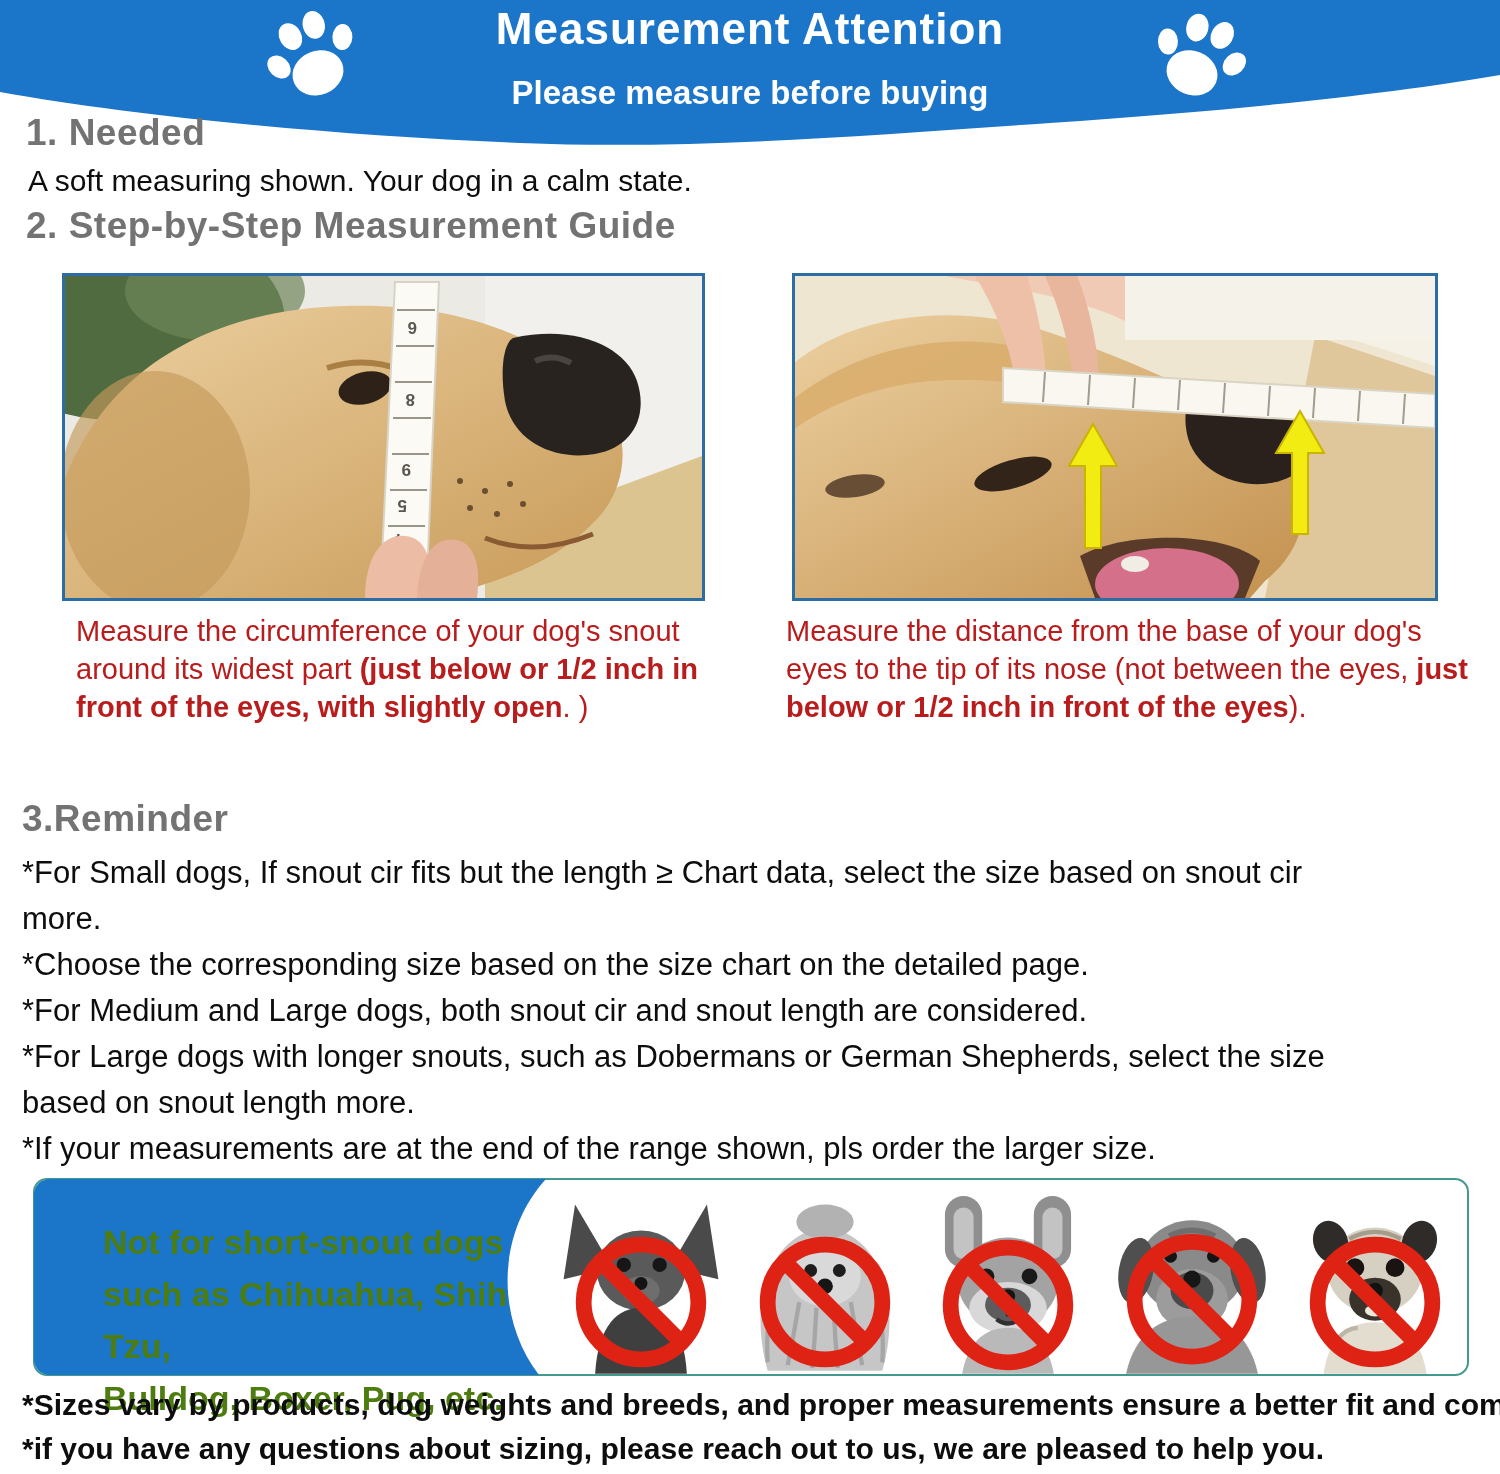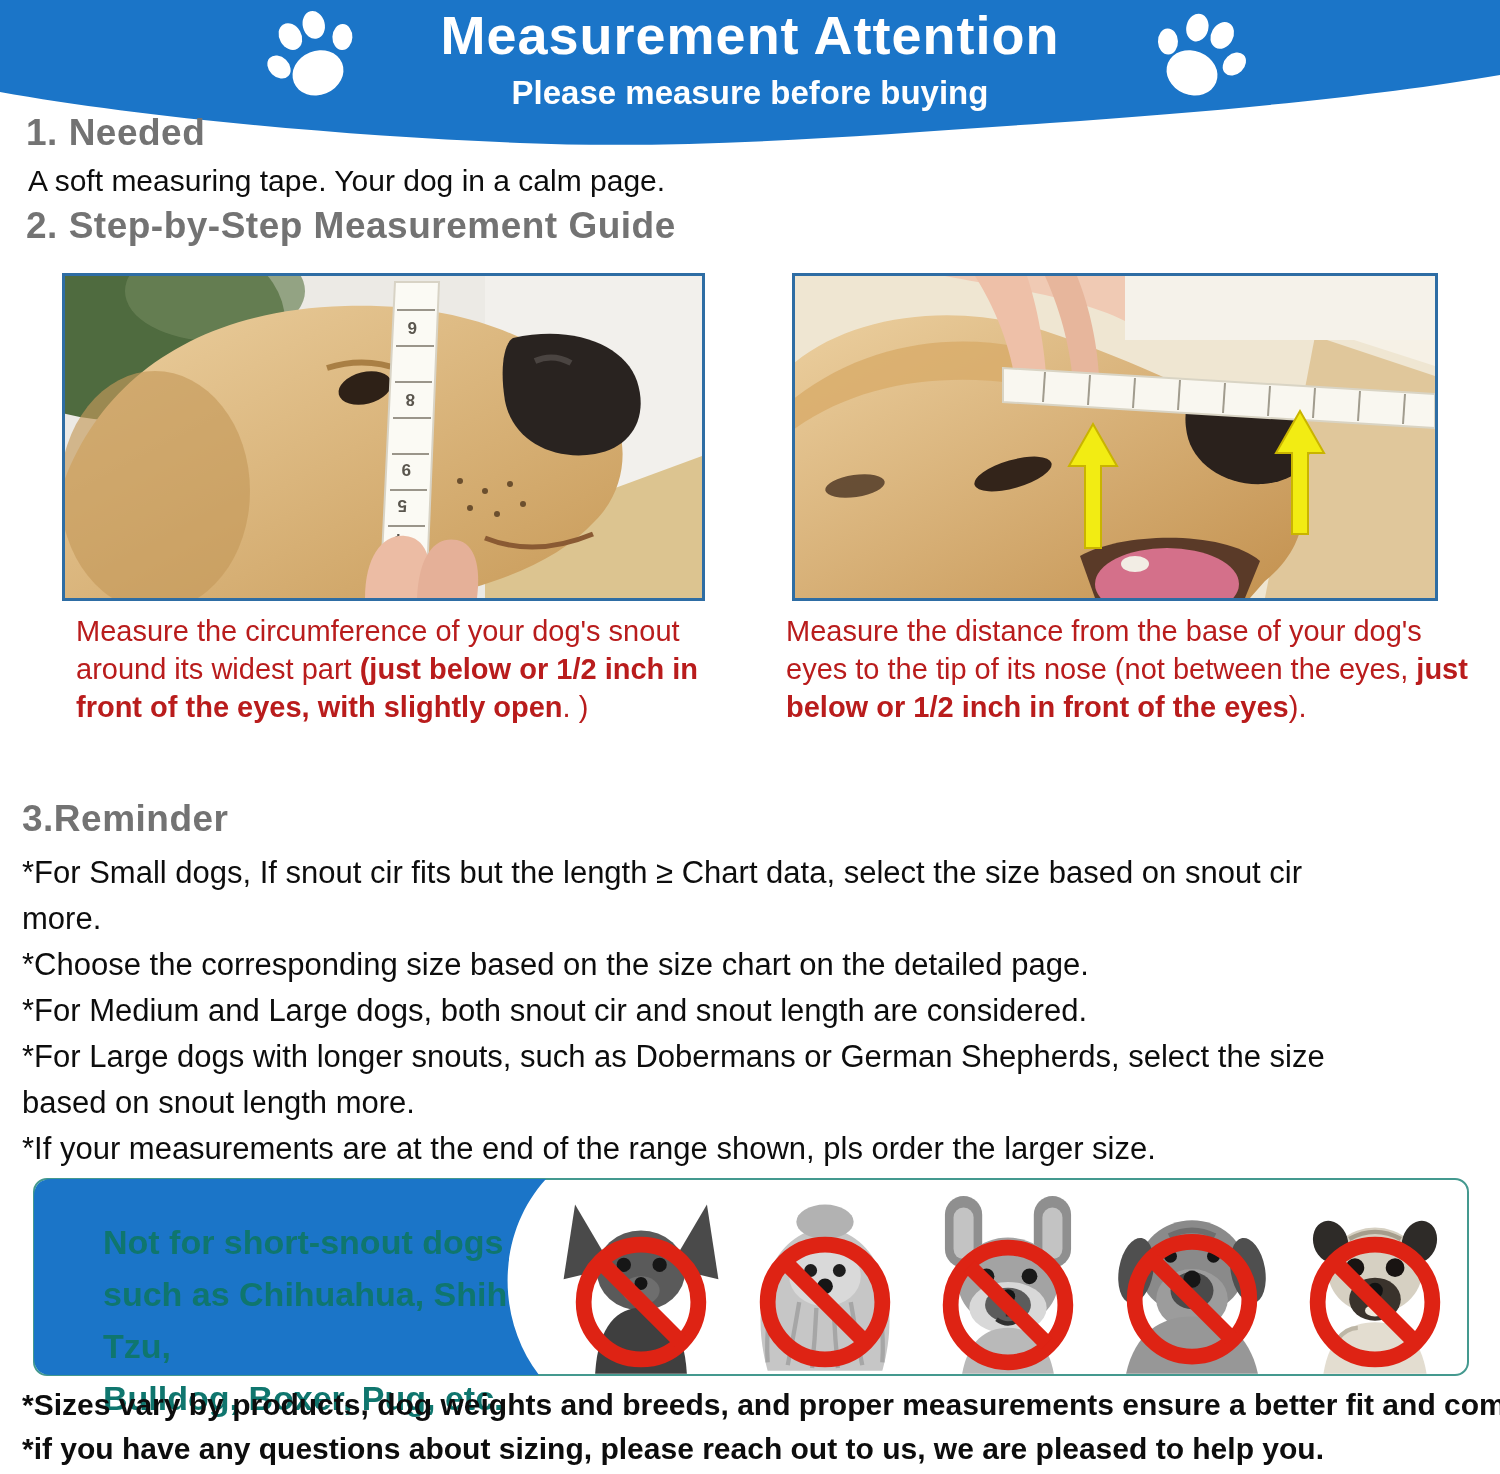--- a/index.html
+++ b/index.html
@@ -2,21 +2,21 @@
 <html><head>
 <meta charset="utf-8">
 <style>
   html,body{margin:0;padding:0;background:#ffffff;}
   .page{position:relative;width:1500px;height:1474px;background:#fff;overflow:hidden;
         font-family:"Liberation Sans",sans-serif;color:#111;}
   
   .banner{position:absolute;left:0;top:0;width:1500px;height:160px;}
   .banner svg.curve{position:absolute;left:0;top:0;}
   .banner-title{position:absolute;left:0;top:4px;width:100%;text-align:center;
-      color:#fff;font-size:54px;font-weight:800;letter-spacing:1px;}
+      color:#fff;font-size:44px;font-weight:800;letter-spacing:1px;}
   .banner-sub{position:absolute;left:0;top:74px;width:100%;text-align:center;
       color:#fff;font-size:33px;font-weight:700;}
   .paw{position:absolute;top:8px;width:100px;height:100px;}
   .paw-left{left:262px;transform:rotate(-22deg);}
   .paw-right{left:1148px;transform:rotate(22deg);}
   
   .sec-head{position:absolute;color:#737373;font-size:37px;font-weight:800;letter-spacing:.5px;}
   .h-needed{left:26px;top:112px;}
   .h-guide{left:26px;top:205px;}
   .h-reminder{left:22px;top:798px;}
@@ -33,21 +33,21 @@
   .caption h3{margin:0 0 8px 0;font-size:31px;font-weight:800;color:#0d0d0d;}
   .caption p{margin:0;font-size:29px;line-height:38px;color:#b91c1c;}
   .caption p b{font-weight:800;}
   
   .reminder{position:absolute;left:22px;top:850px;width:1462px;}
   .reminder p{margin:0;font-size:31px;line-height:46px;color:#0d0d0d;white-space:pre-line;}
   
   .warnbox{position:absolute;left:33px;top:1178px;width:1432px;height:194px;
            border:2px solid #44998f;border-radius:14px;background:#fff;}
   .warnbox .bluewrap{position:absolute;left:-1px;top:-1px;width:520px;height:196px;}
-  .warn-text{position:absolute;left:68px;top:36px;width:430px;color:#0f766e;
+  .warn-text{position:absolute;left:68px;top:36px;width:430px;color:#4d7c0f;
              font-size:34px;font-weight:800;line-height:52px;}
   .dog-row{position:absolute;left:520px;top:4px;right:6px;bottom:0;
            display:flex;align-items:flex-end;justify-content:space-between;}
   .dog-row svg{display:block;}
   
   .footer{position:absolute;left:22px;top:1386px;width:1472px;}
   .footer p{margin:0 0 6px 0;font-size:30px;line-height:38px;font-weight:600;
             color:#0d0d0d;white-space:nowrap;}
 </style>
 </head>
@@ -75,21 +75,21 @@
         <ellipse cx="50" cy="66" rx="26" ry="22"></ellipse>
         <ellipse cx="16" cy="46" rx="10" ry="13" transform="rotate(-24 16 46)"></ellipse>
         <ellipse cx="38" cy="22" rx="11" ry="14" transform="rotate(-8 38 22)"></ellipse>
         <ellipse cx="64" cy="20" rx="11" ry="14" transform="rotate(8 64 20)"></ellipse>
         <ellipse cx="86" cy="42" rx="10" ry="13" transform="rotate(24 86 42)"></ellipse>
       </g>
     </svg>
   </div>
 
   <div class="sec-head h-needed">1. Needed</div>
-  <div class="body-line">A soft measuring tape. Your dog in a calm page.</div>
+  <div class="body-line">A soft measuring shown. Your dog in a calm state.</div>
 
   <div class="sec-head h-guide">2. Step-by-Step Measurement Guide</div>
 
   <div class="photo photo-left">
     <svg width="637" height="322" viewBox="0 0 637 322">
       <defs>
         <linearGradient id="coat1" x1="0" y1="0" x2="1" y2="1">
           <stop offset="0" stop-color="#ecd0a0"></stop>
             <stop offset="1" stop-color="#c89a58"></stop>
         </linearGradient>

